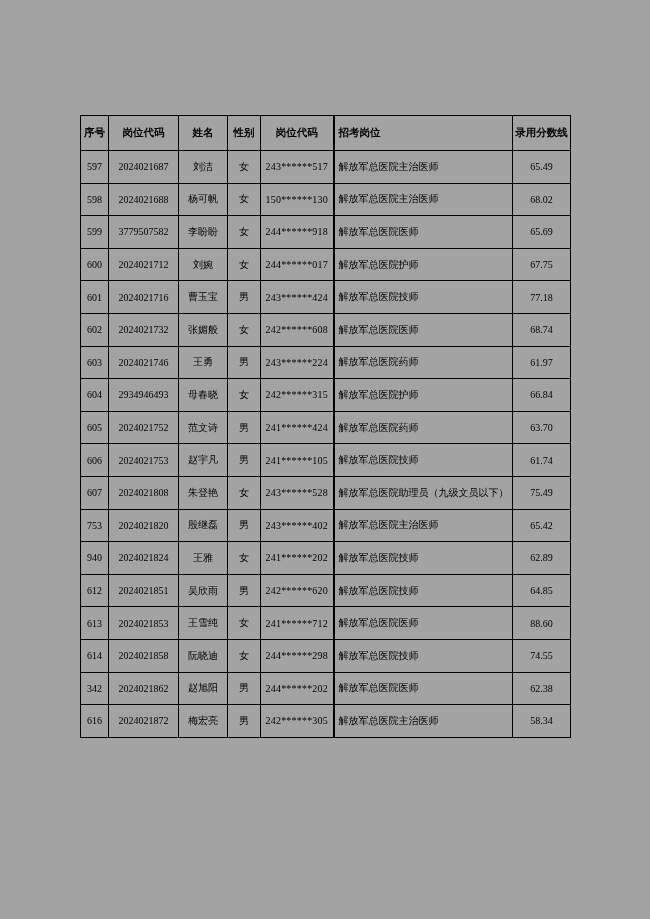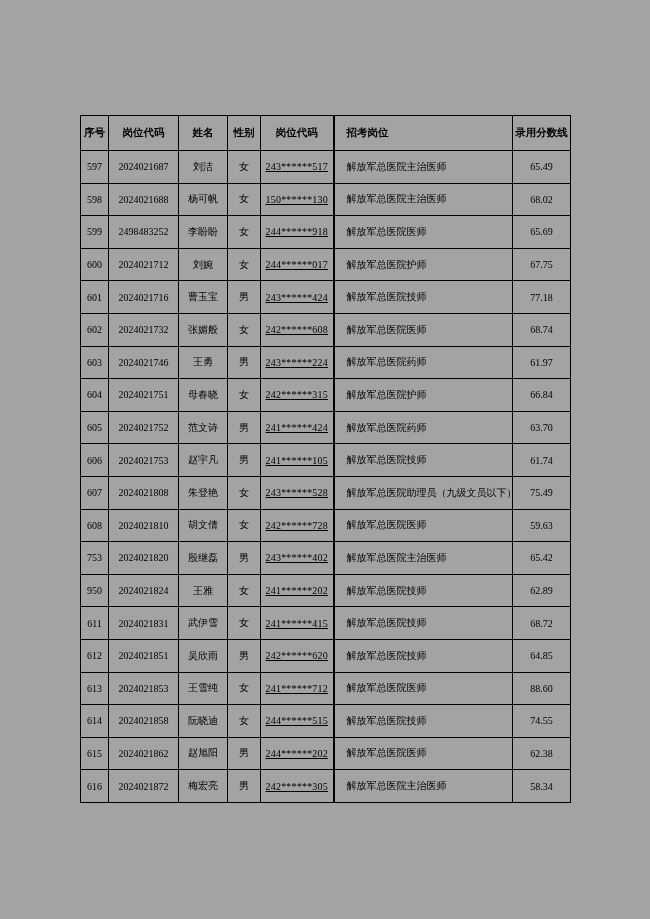--- a/index.html
+++ b/index.html
@@ -31,23 +31,23 @@
     white-space: nowrap;
     padding: 0 1px;
   }
   table.results thead tr { height: 35px; }
   table.results tbody tr { height: 32.6px; }
   table.results th { font-weight: bold; font-size: 10.5px; }
   
   table.results th.col-position, table.results td.col-position {
     border-left: 2px solid #000000;
     text-align: left;
-    padding-left: 12px;
-  }
-  td.col-ticket { letter-spacing: 0.2px; text-decoration: underline; }
+    padding-left: 4px;
+  }
+  td.col-ticket { letter-spacing: 0.2px; }
 </style>
 </head>
 <body>
 
 <div class="page">
   <table class="results">
     <colgroup>
       <col style="width:28px">
       <col style="width:70px">
       <col style="width:49px">
@@ -81,21 +81,21 @@
           <td class="col-no">598</td>
           <td class="col-code">2024021688</td>
           <td class="col-name">杨可帆</td>
           <td class="col-gender">女</td>
           <td class="col-ticket">150******130</td>
           <td class="col-position col-position">解放军总医院主治医师</td>
           <td class="col-score">68.02</td>
         </tr>
         <tr>
           <td class="col-no">599</td>
-          <td class="col-code">2498483252</td>
+          <td class="col-code">3779507582</td>
           <td class="col-name">李盼盼</td>
           <td class="col-gender">女</td>
           <td class="col-ticket">244******918</td>
           <td class="col-position col-position">解放军总医院医师</td>
           <td class="col-score">65.69</td>
         </tr>
         <tr>
           <td class="col-no">600</td>
           <td class="col-code">2024021712</td>
           <td class="col-name">刘婉</td>
@@ -126,21 +126,21 @@
           <td class="col-no">603</td>
           <td class="col-code">2024021746</td>
           <td class="col-name">王勇</td>
           <td class="col-gender">男</td>
           <td class="col-ticket">243******224</td>
           <td class="col-position col-position">解放军总医院药师</td>
           <td class="col-score">61.97</td>
         </tr>
         <tr>
           <td class="col-no">604</td>
-          <td class="col-code">2024021751</td>
+          <td class="col-code">2934946493</td>
           <td class="col-name">母春晓</td>
           <td class="col-gender">女</td>
           <td class="col-ticket">242******315</td>
           <td class="col-position col-position">解放军总医院护师</td>
           <td class="col-score">66.84</td>
         </tr>
         <tr>
           <td class="col-no">605</td>
           <td class="col-code">2024021752</td>
           <td class="col-name">范文诗</td>
@@ -161,54 +161,36 @@
         <tr>
           <td class="col-no">607</td>
           <td class="col-code">2024021808</td>
           <td class="col-name">朱登艳</td>
           <td class="col-gender">女</td>
           <td class="col-ticket">243******528</td>
           <td class="col-position col-position">解放军总医院助理员（九级文员以下）</td>
           <td class="col-score">75.49</td>
         </tr>
         <tr>
-          <td class="col-no">608</td>
-          <td class="col-code">2024021810</td>
-          <td class="col-name">胡文倩</td>
-          <td class="col-gender">女</td>
-          <td class="col-ticket">242******728</td>
-          <td class="col-position col-position">解放军总医院医师</td>
-          <td class="col-score">59.63</td>
-        </tr>
-        <tr>
           <td class="col-no">753</td>
           <td class="col-code">2024021820</td>
           <td class="col-name">殷继磊</td>
           <td class="col-gender">男</td>
           <td class="col-ticket">243******402</td>
           <td class="col-position col-position">解放军总医院主治医师</td>
           <td class="col-score">65.42</td>
         </tr>
         <tr>
-          <td class="col-no">950</td>
+          <td class="col-no">940</td>
           <td class="col-code">2024021824</td>
           <td class="col-name">王雅</td>
           <td class="col-gender">女</td>
           <td class="col-ticket">241******202</td>
           <td class="col-position col-position">解放军总医院技师</td>
           <td class="col-score">62.89</td>
-        </tr>
-        <tr>
-          <td class="col-no">611</td>
-          <td class="col-code">2024021831</td>
-          <td class="col-name">武伊雪</td>
-          <td class="col-gender">女</td>
-          <td class="col-ticket">241******415</td>
-          <td class="col-position col-position">解放军总医院技师</td>
-          <td class="col-score">68.72</td>
         </tr>
         <tr>
           <td class="col-no">612</td>
           <td class="col-code">2024021851</td>
           <td class="col-name">吴欣雨</td>
           <td class="col-gender">男</td>
           <td class="col-ticket">242******620</td>
           <td class="col-position col-position">解放军总医院技师</td>
           <td class="col-score">64.85</td>
         </tr>
@@ -219,26 +201,26 @@
           <td class="col-gender">女</td>
           <td class="col-ticket">241******712</td>
           <td class="col-position col-position">解放军总医院医师</td>
           <td class="col-score">88.60</td>
         </tr>
         <tr>
           <td class="col-no">614</td>
           <td class="col-code">2024021858</td>
           <td class="col-name">阮晓迪</td>
           <td class="col-gender">女</td>
-          <td class="col-ticket">244******515</td>
+          <td class="col-ticket">244******298</td>
           <td class="col-position col-position">解放军总医院技师</td>
           <td class="col-score">74.55</td>
         </tr>
         <tr>
-          <td class="col-no">615</td>
+          <td class="col-no">342</td>
           <td class="col-code">2024021862</td>
           <td class="col-name">赵旭阳</td>
           <td class="col-gender">男</td>
           <td class="col-ticket">244******202</td>
           <td class="col-position col-position">解放军总医院医师</td>
           <td class="col-score">62.38</td>
         </tr>
         <tr>
           <td class="col-no">616</td>
           <td class="col-code">2024021872</td>

